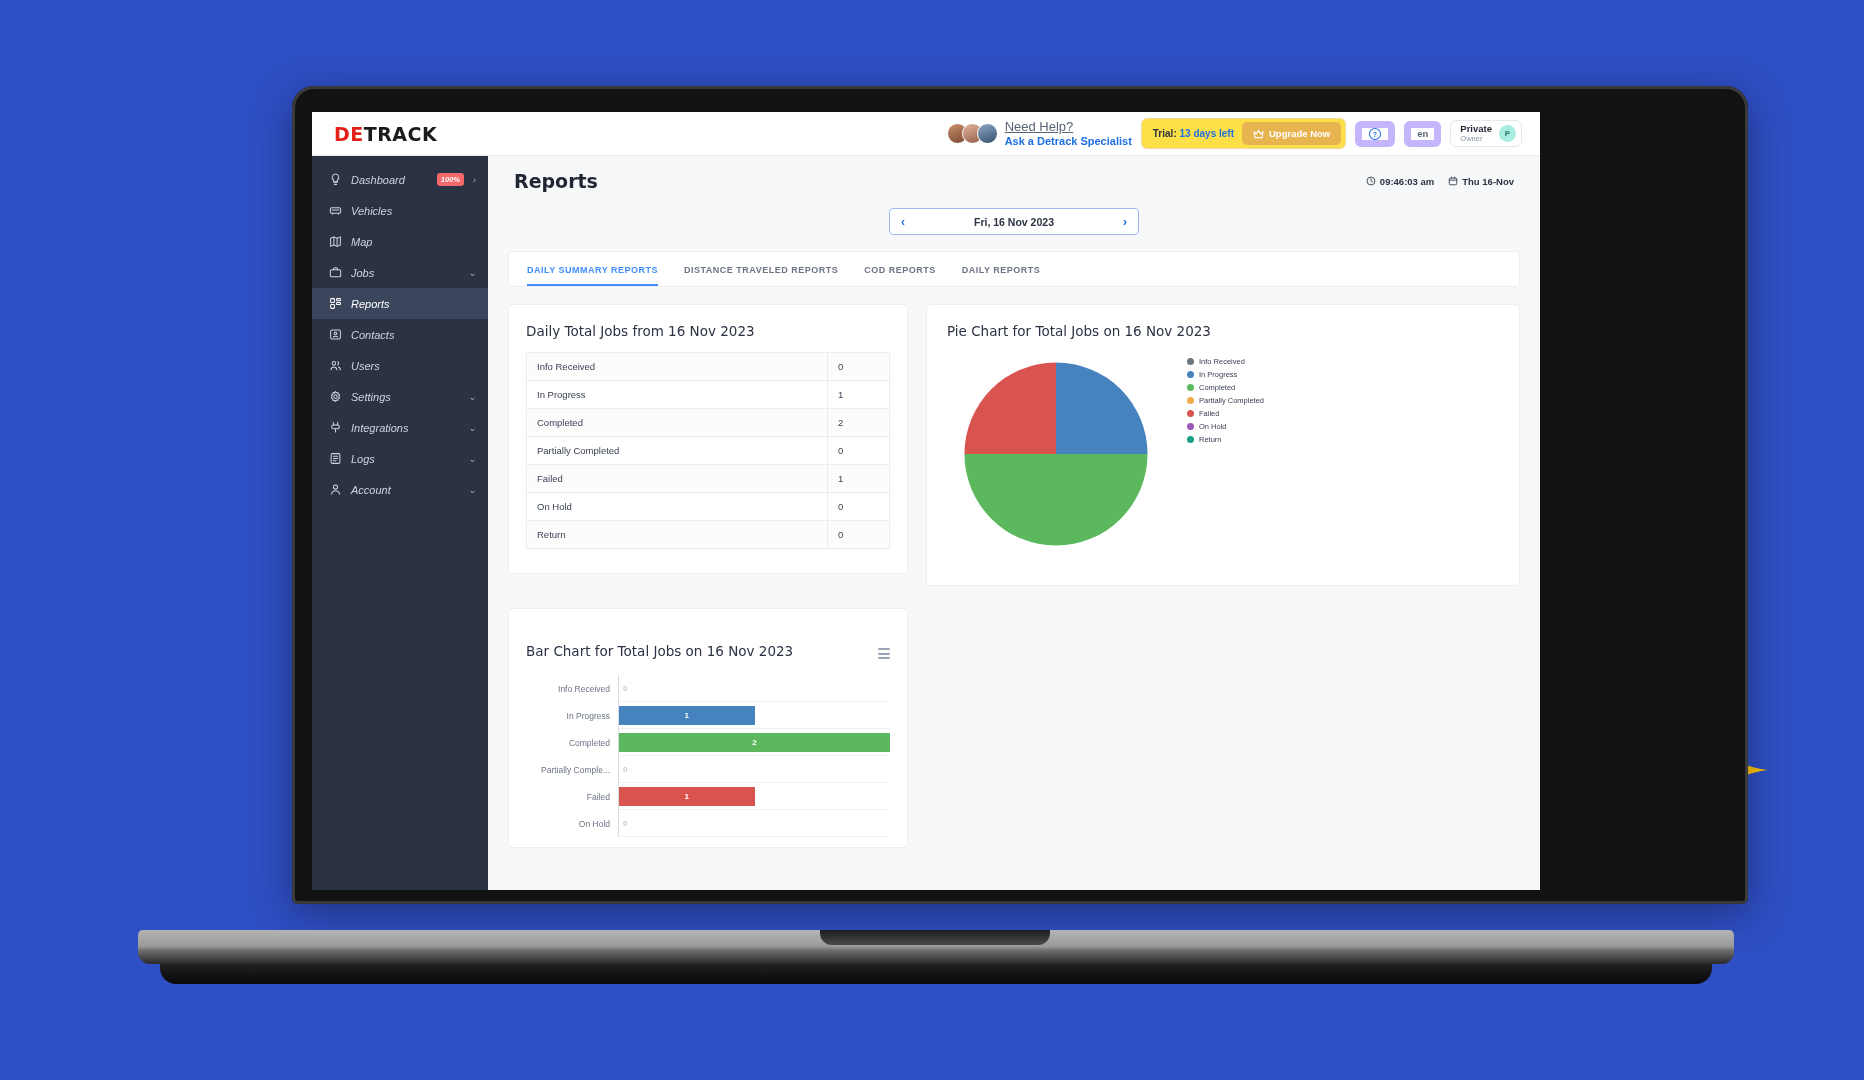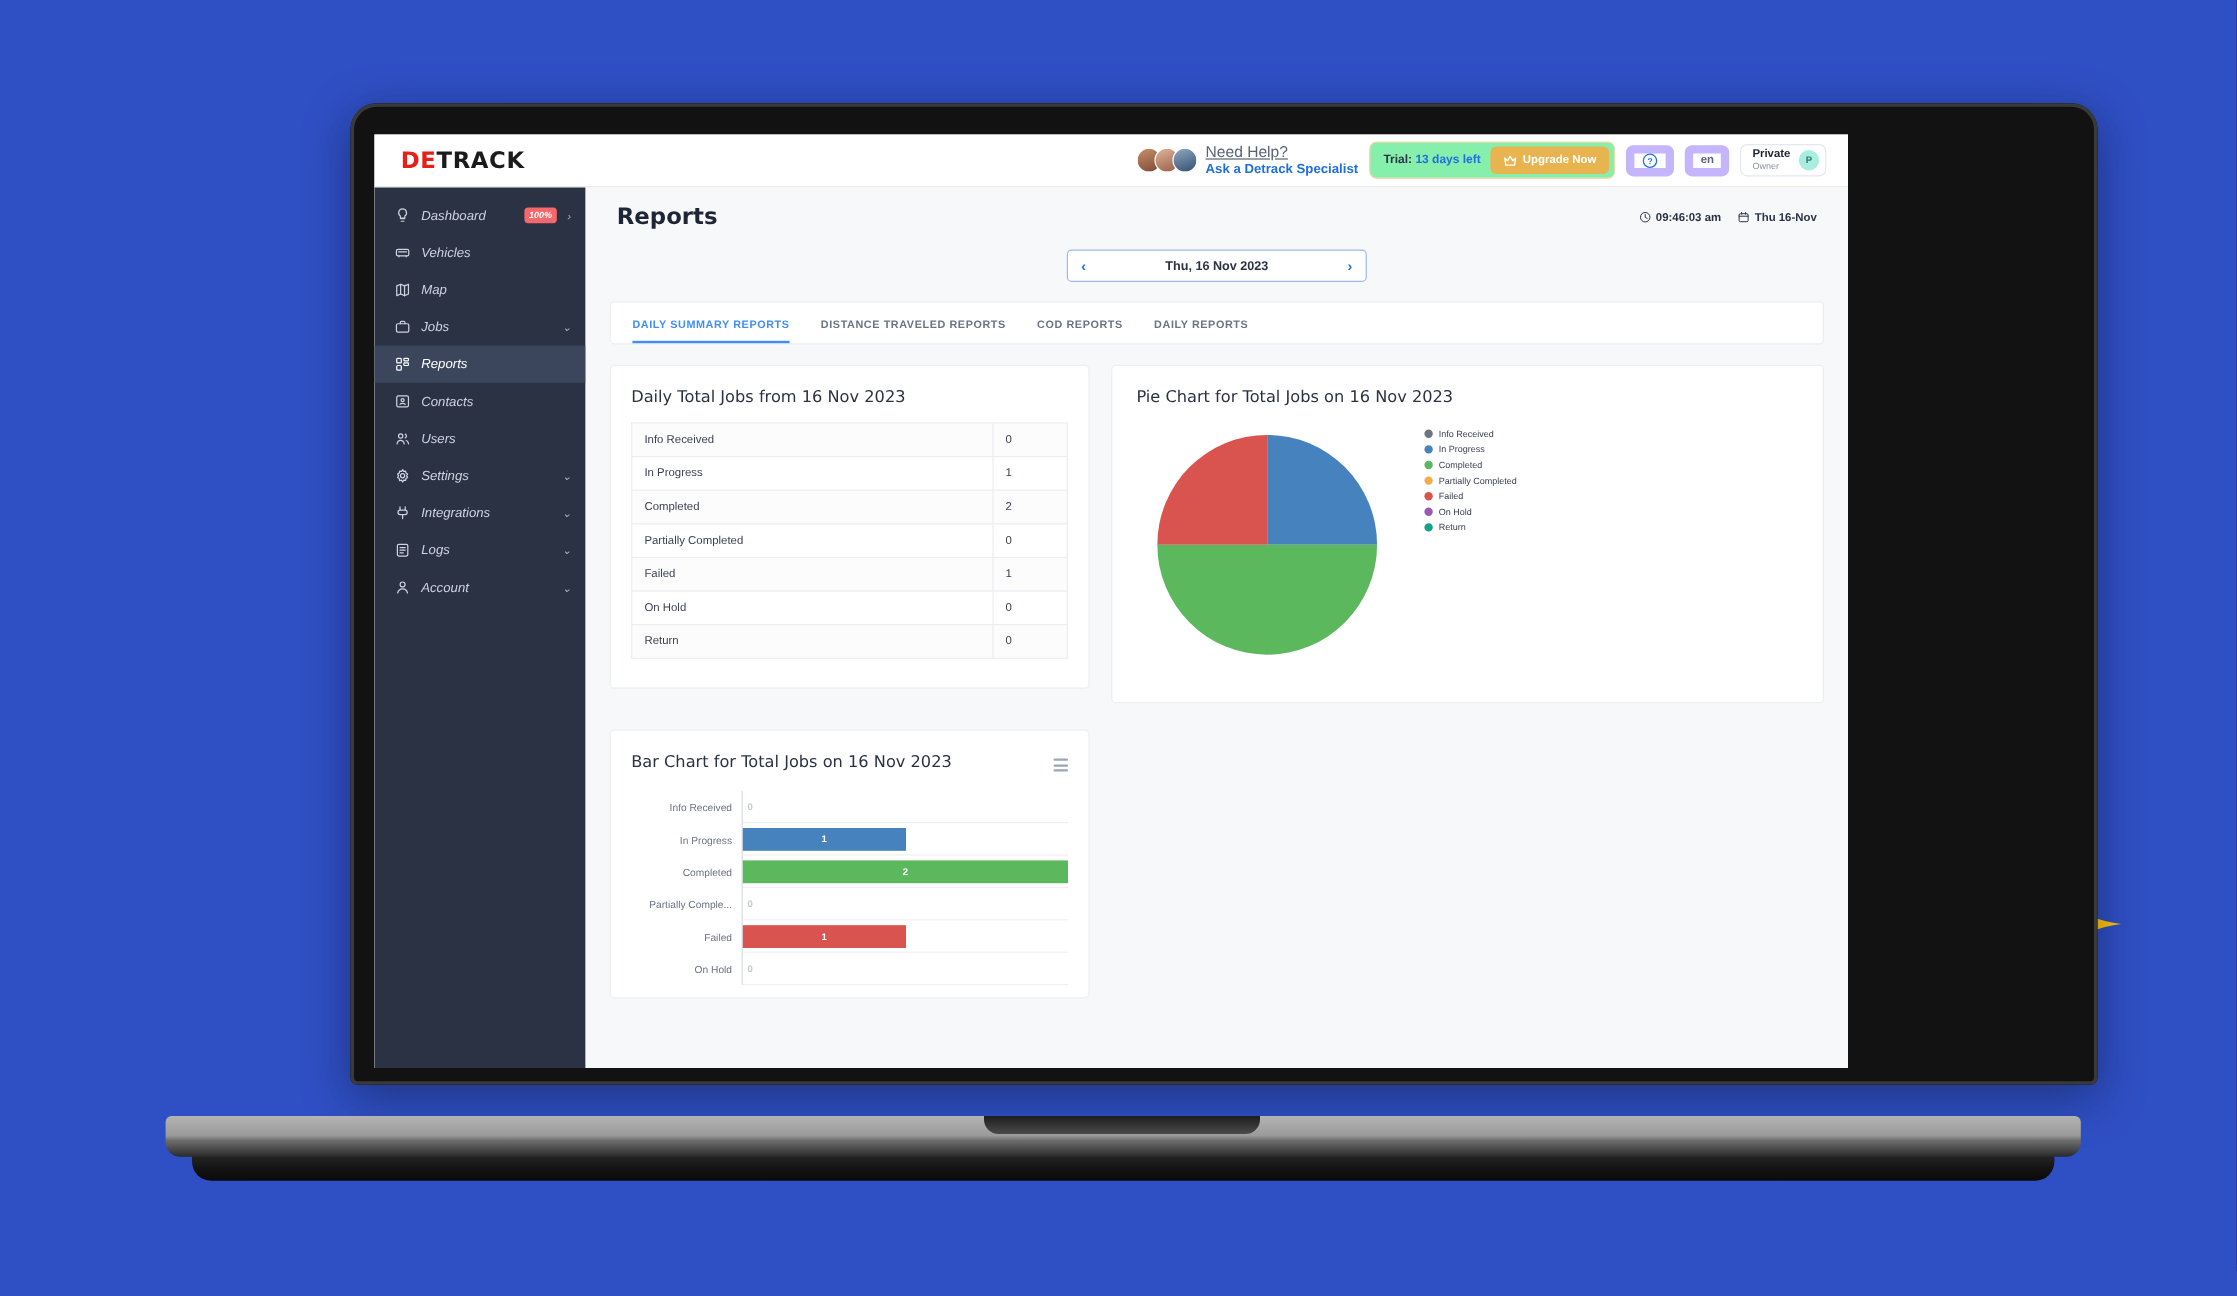--- a/index.html
+++ b/index.html
@@ -67,21 +67,21 @@
   .av1 { background: linear-gradient(160deg,#c98f6e,#7d4a33); }
   .av2 { background: linear-gradient(160deg,#e0b49a,#96604a); }
   .av3 { background: linear-gradient(160deg,#8fa7c4,#33506f); }
   .help-text { line-height: 1.25; }
   .help-text .t1 { font-size: 13px; color: #5a6375; text-decoration: underline; }
   .help-text .t2 { font-size: 11px; color: #1f6fe0; font-weight: 700; }
 
   .trial-box {
     display: flex; align-items: center; gap: 8px;
     border: 1px solid #f0d9a8; border-radius: 6px; padding: 3px 4px 3px 11px;
-    background: #86efac;
+    background: #fde047;
   }
   .trial-label { font-size: 10px; font-weight: 700; color: #2b3243; white-space: nowrap; }
   .trial-label .days { color: #1f6fe0; }
   .upgrade-btn {
     background: #e8b44f; color: #fff; font-size: 9.5px; font-weight: 700;
     border: none; border-radius: 5px; padding: 6px 11px; display: flex; align-items: center; gap: 5px;
     cursor: pointer; white-space: nowrap;
   }
   .sq-btn {
     border: 7px solid #c4b5fd; border-radius: 6px; background: #fff;
@@ -142,21 +142,21 @@
   .tbl td.val { width: 62px; }
   .tbl tr:nth-child(odd) td { background: #fcfcfd; }
 
   .pie-card { flex: 1; padding: 18px 17px 22px 20px; min-height: 272px; }
   .pie-wrap { display: flex; margin-top: 6px; }
   .legend { margin-left: 22px; padding-top: 10px; }
   .legend-item { display: flex; align-items: center; gap: 5px; font-size: 7.5px; color: #3b4254; height: 13px; }
   .dot { width: 7px; height: 7px; border-radius: 50%; flex: 0 0 7px; }
 
   .bar-card { width: 400px; margin: 22px 20px 0 20px; padding: 18px 17px 10px 17px; }
-  .bar-head { display: flex; align-items: flex-end; }
+  .bar-head { display: flex; align-items: flex-end; margin-top: 16px; }
   .hamb { margin-left: auto; display: flex; flex-direction: column; gap: 2.5px; cursor: pointer; padding-top: 4px; }
   .hamb i { display: block; width: 12px; height: 2px; background: #9aa5b5; border-radius: 1px; }
   .bars { margin-top: 16px; display: flex; }
   .bar-labels { width: 92px; }
   .bar-label { height: 27px; display: flex; align-items: center; justify-content: flex-end;
                font-size: 8.5px; color: #6b7385; padding-right: 8px; }
   .bar-plot { flex: 1; border-left: 1px solid #d8dce3; position: relative; }
   .bar-row { height: 27px; display: flex; align-items: center; border-bottom: 1px solid #eef0f3; }
   .bar { height: 19px; display: flex; align-items: center; justify-content: center;
          color: #fff; font-size: 8px; font-weight: 600; }
@@ -357,21 +357,21 @@
                 <path d="M3 10 H21 M8 2.5 V6 M16 2.5 V6" stroke="#2b3243" stroke-width="2" stroke-linecap="round"></path>
               </svg>
               <em style="font-style:normal">Thu 16-Nov</em>
             </span>
           </div>
         </div>
 
         <div class="datepicker-row">
           <div class="datepicker">
             <span class="dp-arrow">‹</span>
-            <span>Thu, 16 Nov 2023</span>
+            <span>Fri, 16 Nov 2023</span>
             <span class="dp-arrow">›</span>
           </div>
         </div>
 
         <div class="tabs-card">
           <div class="tabs" id="tabs">
               <div class="tab active">DAILY SUMMARY REPORTS</div>
               <div class="tab">DISTANCE TRAVELED REPORTS</div>
               <div class="tab">COD REPORTS</div>
               <div class="tab">DAILY REPORTS</div>

